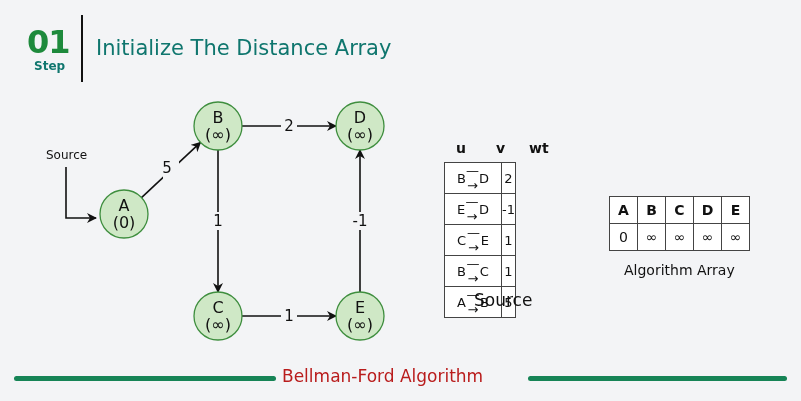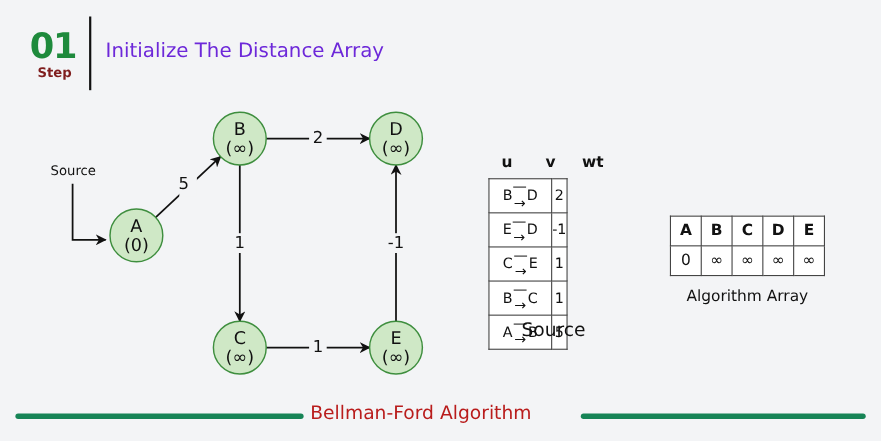--- a/index.html
+++ b/index.html
@@ -11,29 +11,29 @@
       position: relative;
     }
     .step-num {
       position: absolute; left: 27px; top: 26px;
       font-family: "DejaVu Sans", sans-serif;
       font-weight: bold; font-size: 32px; line-height: 32px;
       color: #1e8a3c; letter-spacing: -1px; text-align: right;
     }
     .step-label {
       position: absolute; left: 34px; top: 59px;
-      font-weight: bold; font-size: 12px; color: #7f1d1d;
+      font-weight: bold; font-size: 12px; color: #0f766e;
     }
     .step-divider {
       position: absolute; left: 81px; top: 15px;
       width: 2px; height: 67px; background: #111;
     }
     .step-title {
       position: absolute; left: 96px; top: 36px;
-      font-size: 18px; color: #6d28d9;
+      font-size: 21px; color: #0f766e;
     }
     svg.graph { position: absolute; left: 0; top: 0; }
     .node-circle { fill: #cfe8c6; stroke: #3e8e3e; stroke-width: 1.3; }
     .node-text { font-family: "DejaVu Sans", sans-serif; font-size: 16px; fill: #111; text-anchor: middle; }
     .edge-line { stroke: #111; stroke-width: 1.6; fill: none; }
     .edge-label { font-family: "DejaVu Sans", sans-serif; font-size: 15px; fill: #111; text-anchor: middle; dominant-baseline: middle; }
     .edge-label-bg { fill: #f3f4f6; }
     .source-label { font-family: "DejaVu Sans", sans-serif; font-size: 12px; fill: #111; }
 
     .edges-table-wrap { position: absolute; left: 444px; top: 140px; }

